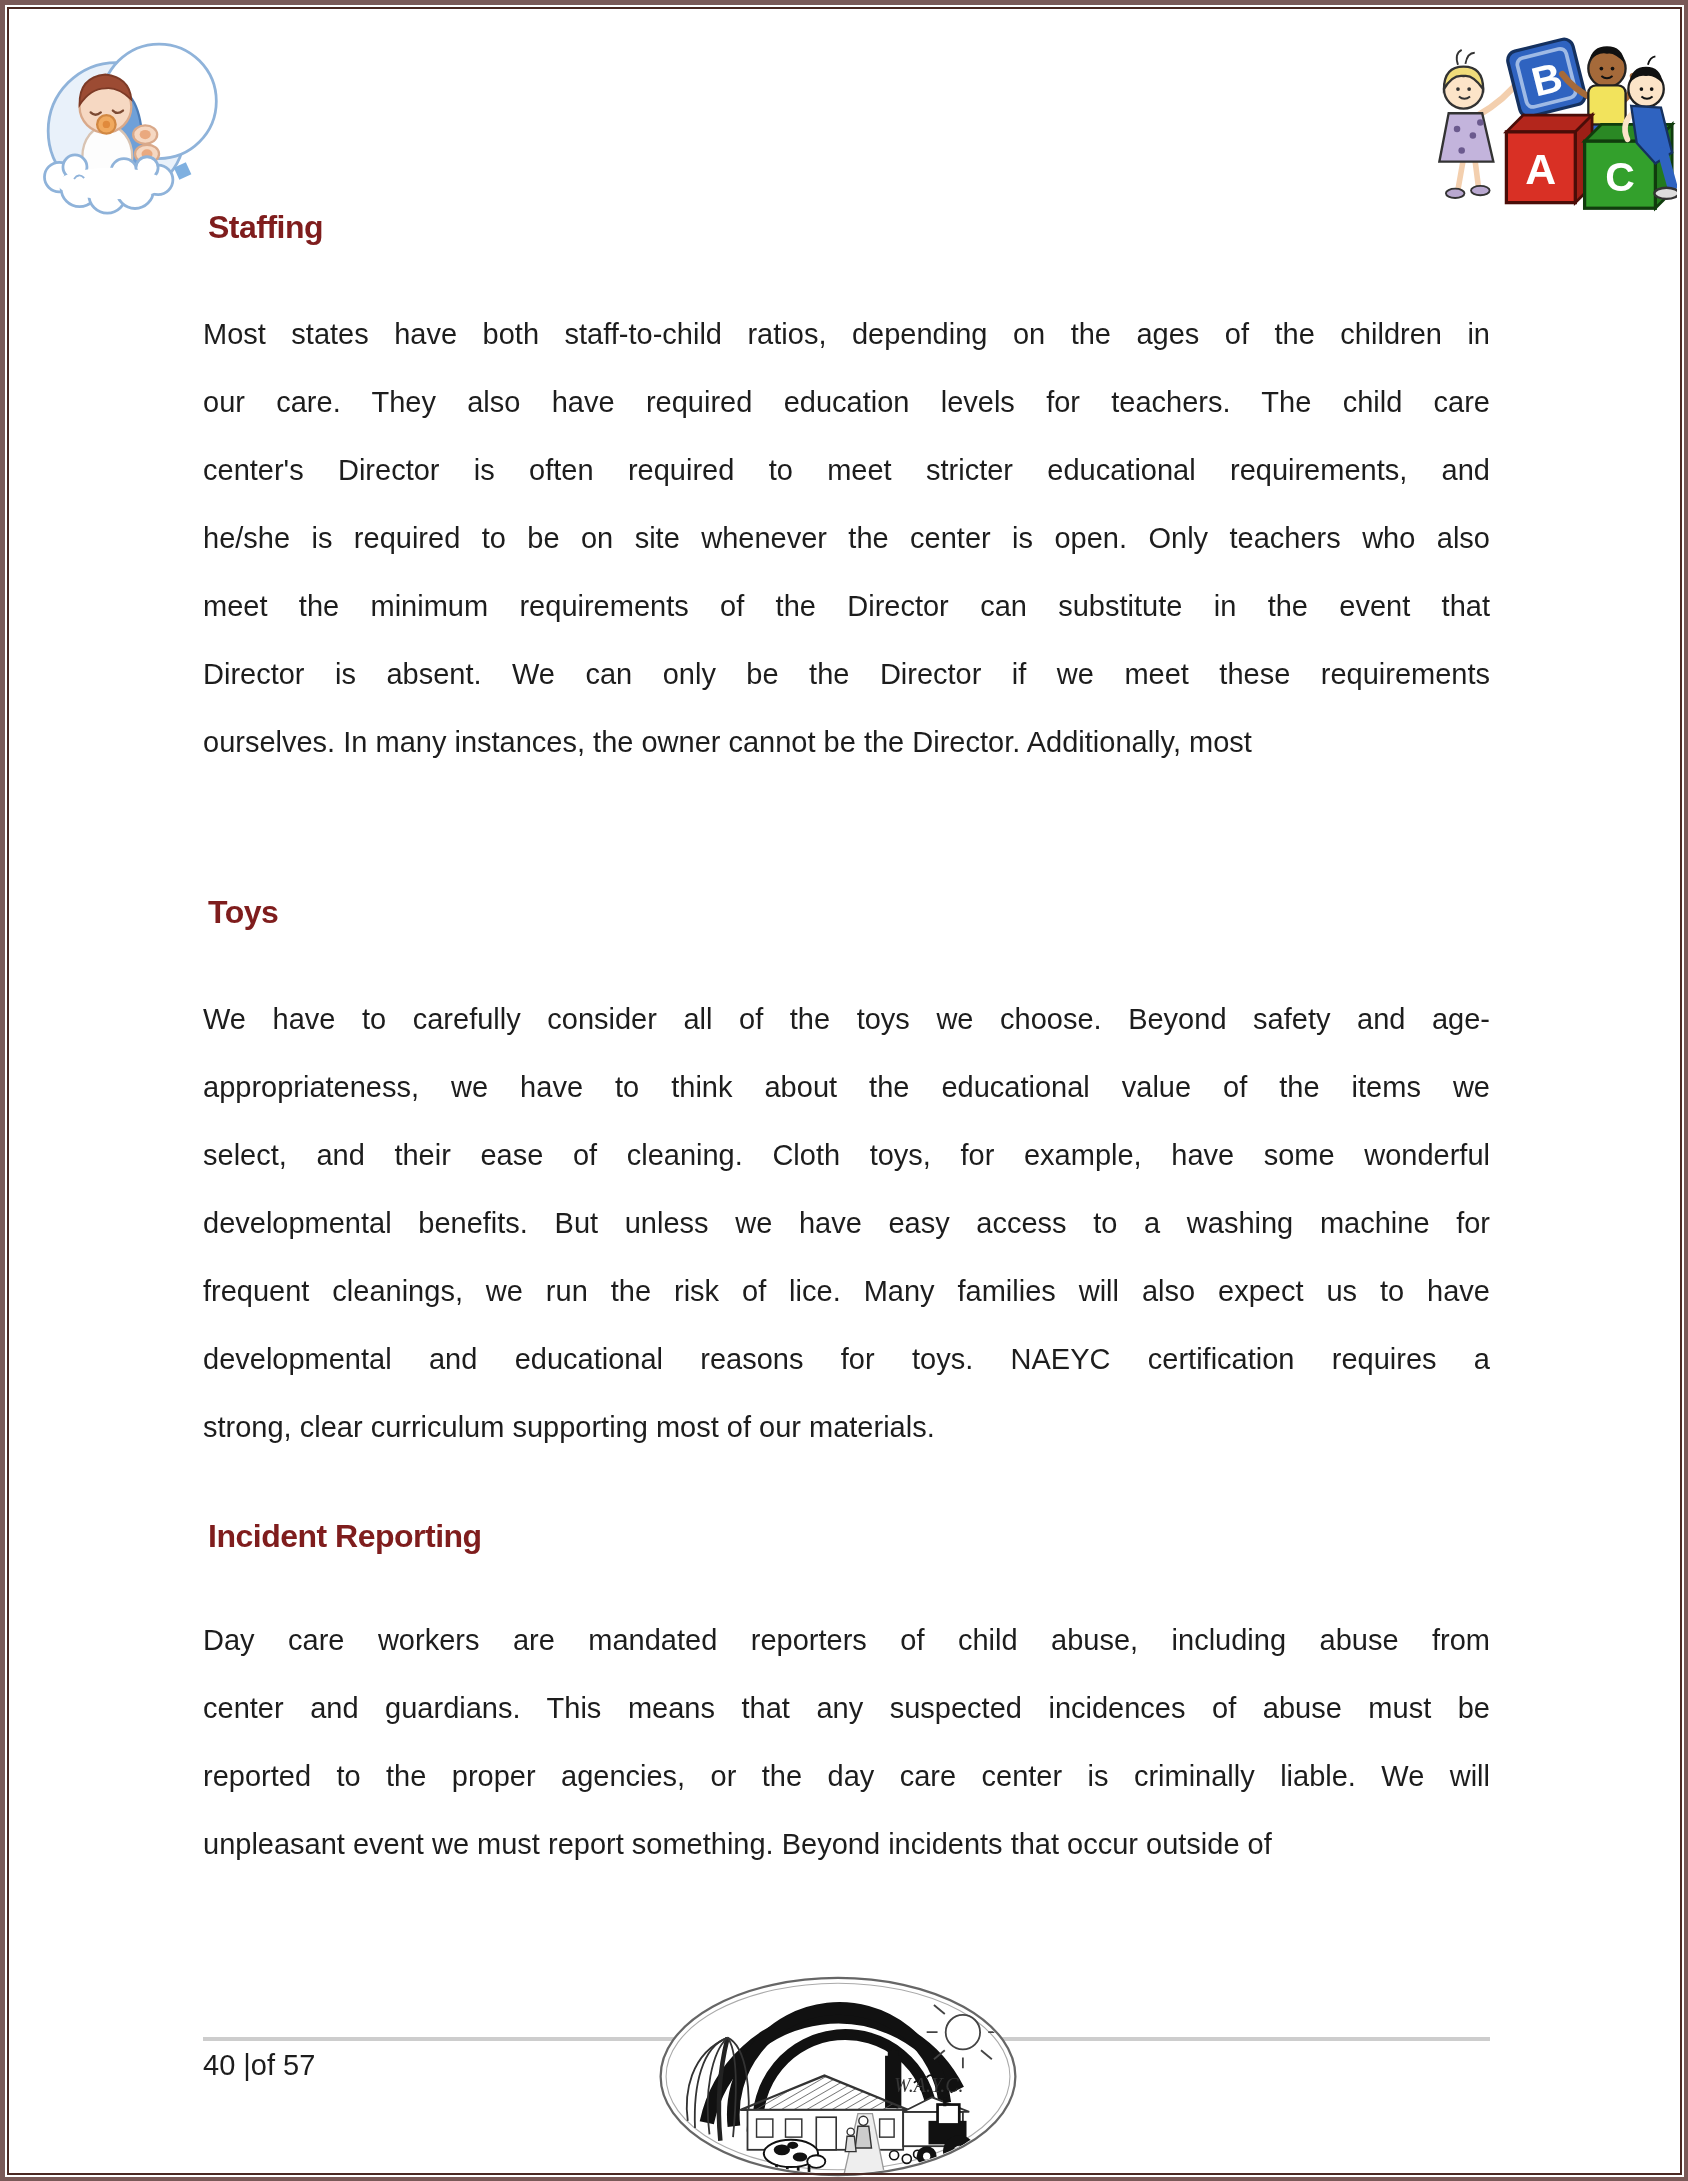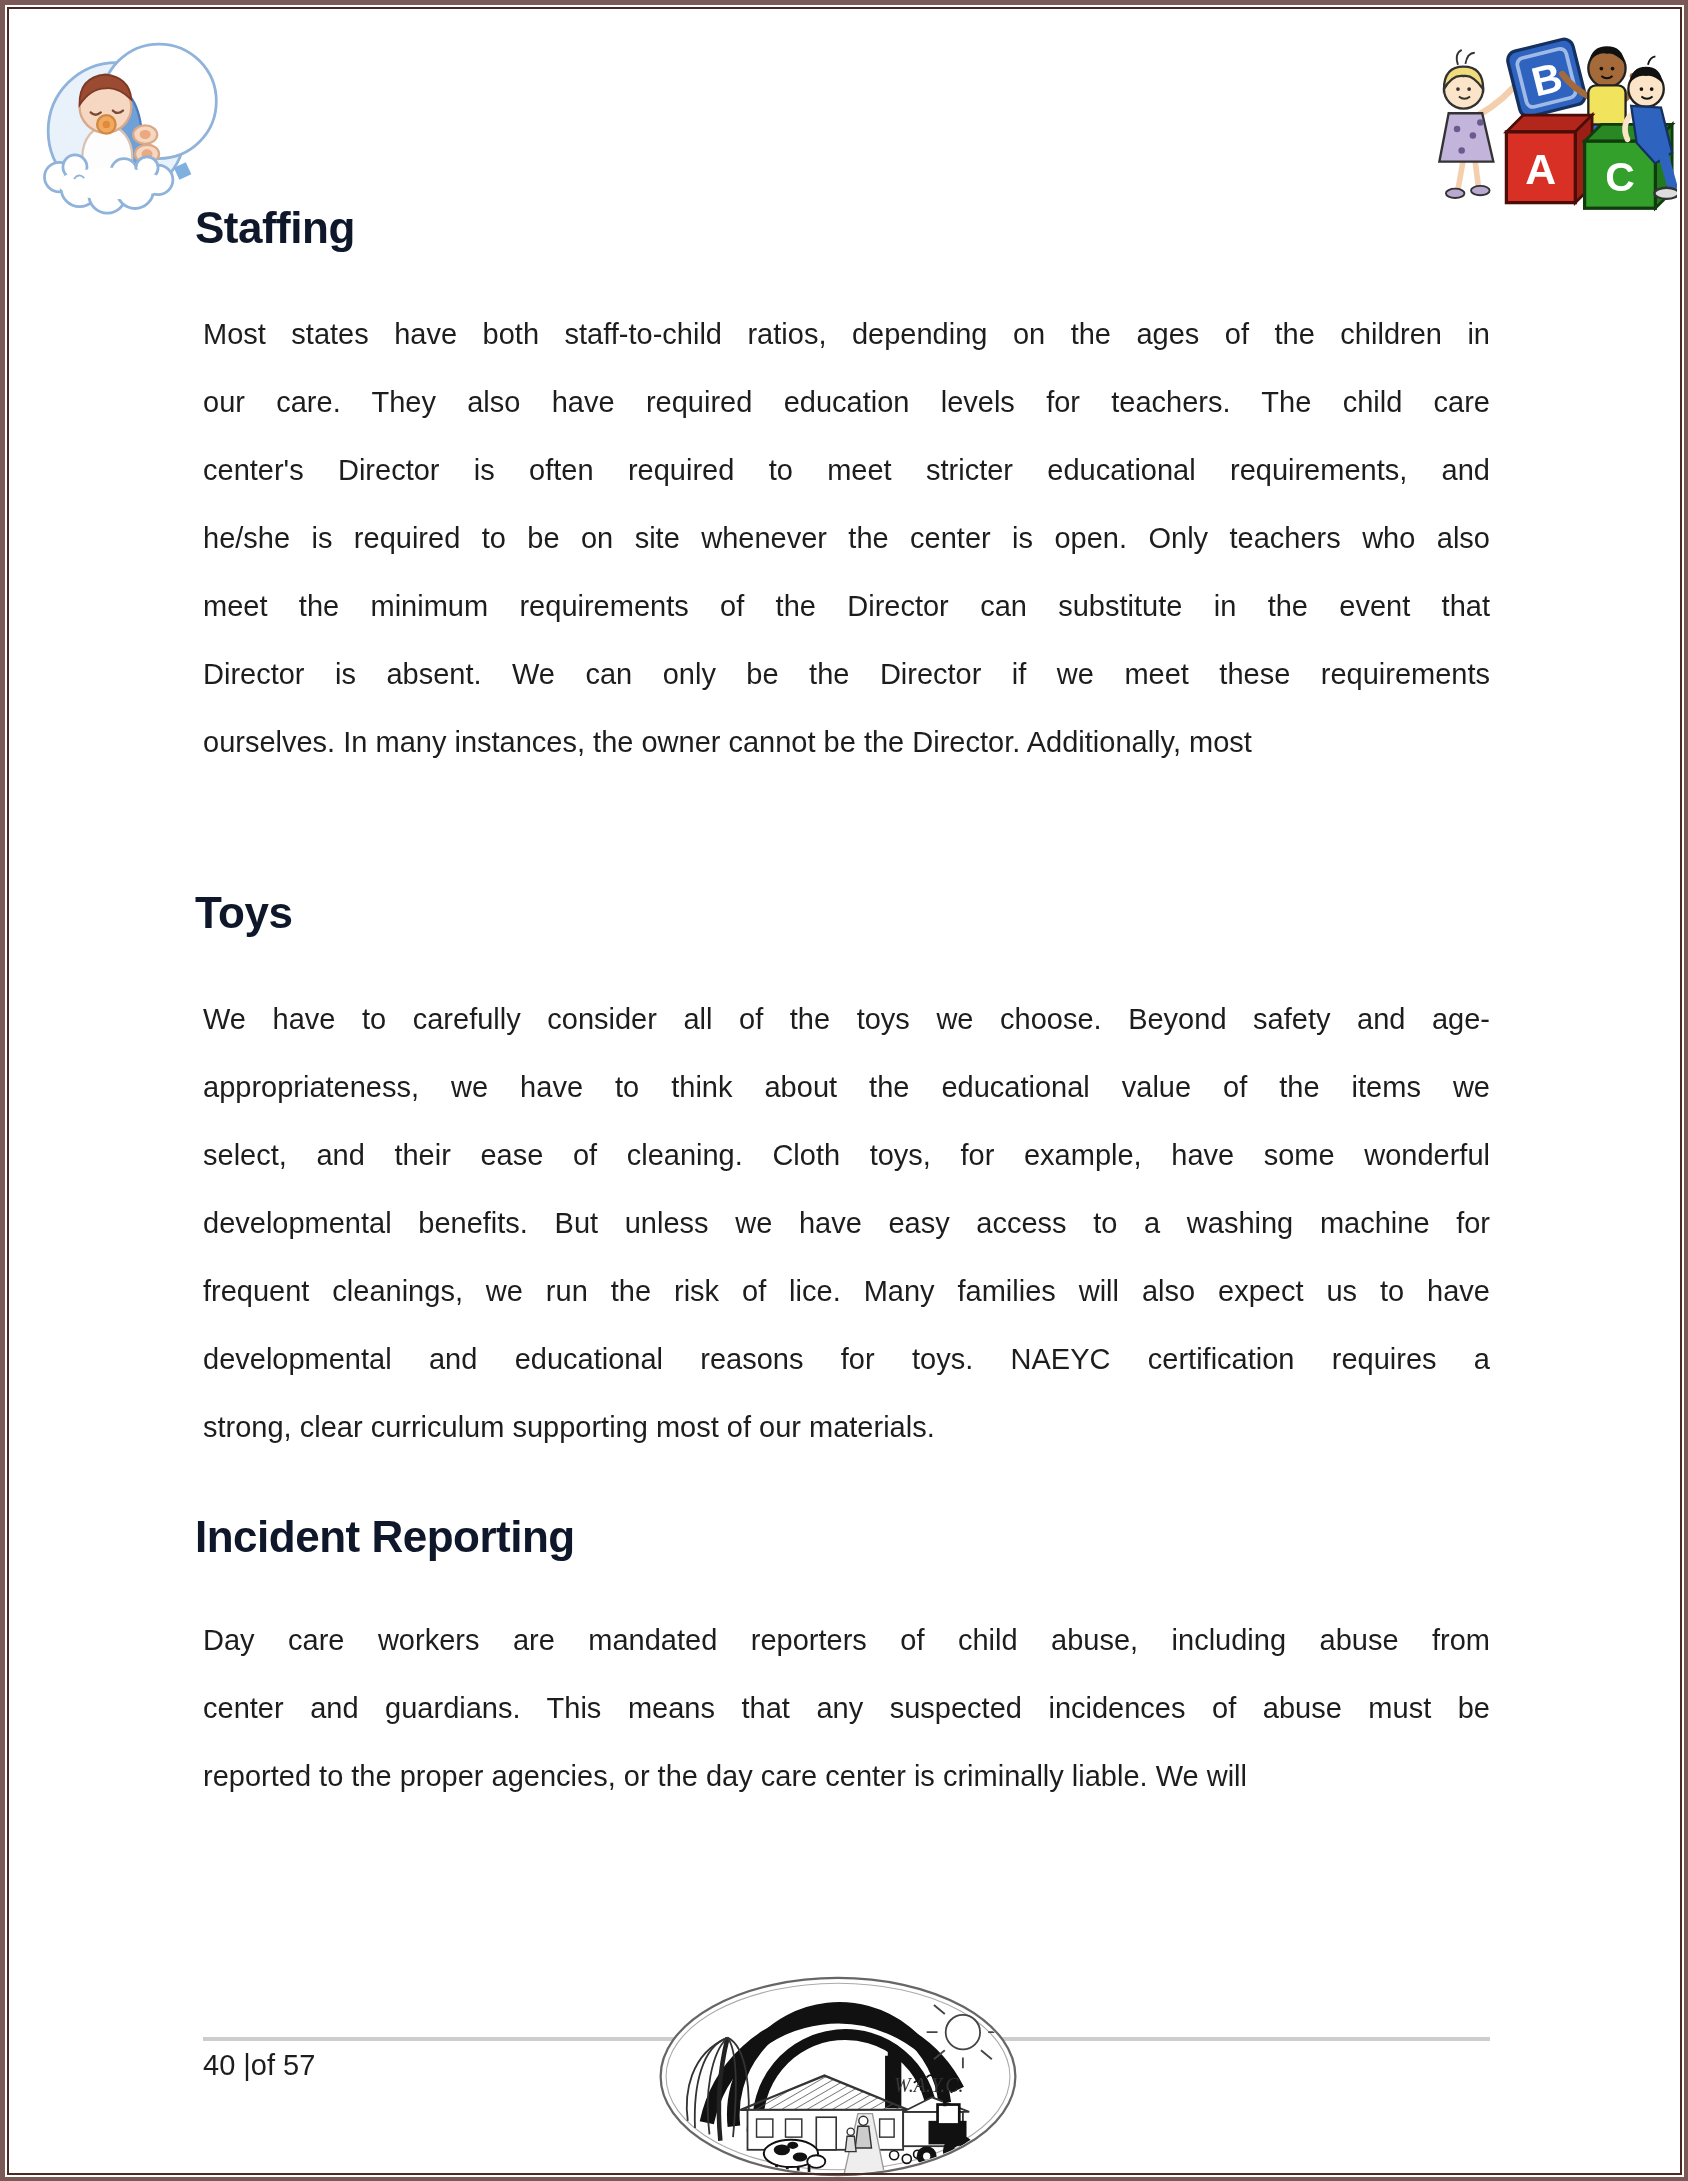--- a/index.html
+++ b/index.html
@@ -10,22 +10,22 @@
     font-family:"Liberation Sans","DejaVu Sans",sans-serif;
     overflow:hidden;
     box-sizing:border-box;
   }
   .frame-outer{position:absolute;inset:0;border:5.5px solid #7a5957;pointer-events:none;z-index:40;}
   .frame-inner{position:absolute;inset:7.3px;border:2.7px solid #4b2822;pointer-events:none;z-index:40;}
   .art{position:absolute;z-index:2;}
   .art-baby{left:25.6px;top:31px;width:194px;height:185px;}
   .art-abc{left:1414px;top:22px;width:263px;height:203px;}
   .heading{
-    position:absolute;left:195px;width:1287px;
-    font-size:44px;font-weight:700;color:#0f172a;
+    position:absolute;left:208px;width:1287px;
+    font-size:32px;font-weight:700;color:#7f1d1d;
     line-height:57px;letter-spacing:-0.5px;
   }
   .h-staffing{top:199px;}
   .h-toys{top:884px;}
   .h-incident{top:1508px;}
   .para{
     position:absolute;left:203px;width:1287px;
     font-size:29px;color:#1d1d1d;line-height:68px;
   }
   .p1{top:300px;}
@@ -183,20 +183,21 @@
       <div class="pline">frequent cleanings, we run the risk of lice. Many families will also expect us to have</div>
       <div class="pline">developmental and educational reasons for toys. NAEYC certification requires a</div>
       <div class="pline">strong, clear curriculum supporting most of our materials.</div>
     </div>
 
   <div class="heading h-incident">Incident Reporting</div>
   <div class="para p3">
       <div class="pline">Day care workers are mandated reporters of child abuse, including abuse from</div>
       <div class="pline">center and guardians. This means that any suspected incidences of abuse must be</div>
       <div class="pline">reported to the proper agencies, or the day care center is criminally liable. We will</div>
+      <div class="pline">unpleasant event we must report something. Beyond incidents that occur outside of</div>
     </div>
 
   <div class="footer-rule"></div>
 
   <svg class="footer-logo" viewBox="0 0 400 222">
     <defs>
       <pattern id="roofHatch" width="7" height="7" patternTransform="rotate(60)" patternUnits="userSpaceOnUse">
         <line x1="0" y1="0" x2="0" y2="7" stroke="#555" stroke-width="1.6"></line>
       </pattern>
       <clipPath id="ovalClip">

